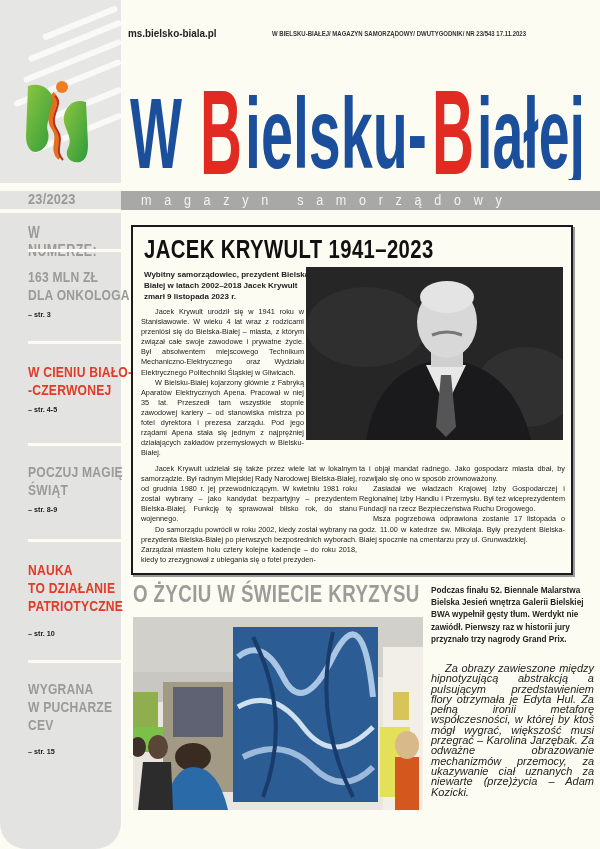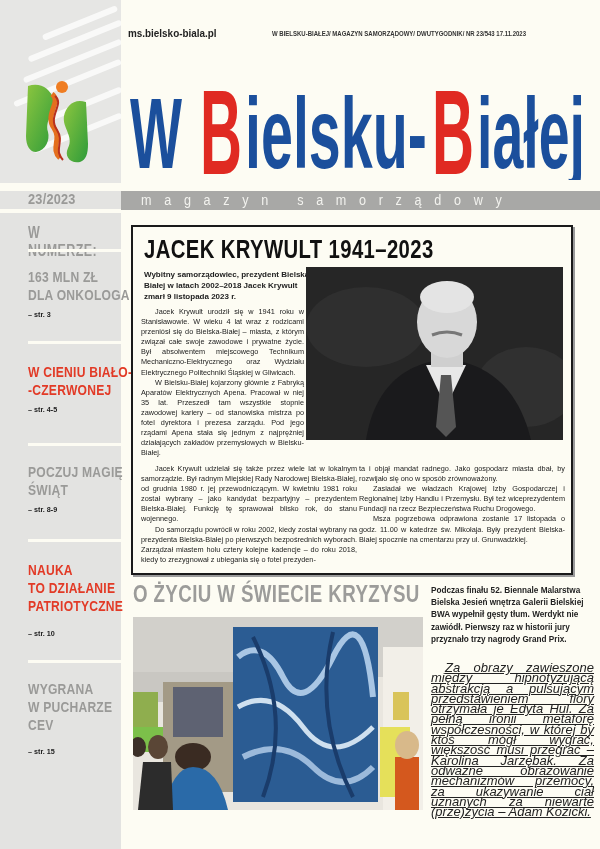--- a/index.html
+++ b/index.html
@@ -1,19 +1,19 @@
 <!DOCTYPE html>
 <html><head>
 <meta charset="utf-8">
 <style>
   * { box-sizing: border-box; margin: 0; padding: 0; }
   html, body { width: 600px; height: 849px; overflow: hidden; background: #fdfcf3; }
   body { position: relative; font-family: "Liberation Sans", sans-serif; color: #1a1a1a; }
 
-  .sidebar { position: absolute; left: 0; top: 0; width: 121px; height: 849px; background: #e3e3e1; }
+  .sidebar { position: absolute; left: 0; top: 0; width: 121px; height: 849px; background: #e3e3e1; border-radius: 26px; }
   .logo-area { position: absolute; left: 0; top: 0; width: 121px; height: 183px; background: #e6e6e4; overflow: hidden; }
   .logo-area .streak { position: absolute; background: rgba(255,255,255,0.75); height: 6px; border-radius: 3px; transform: rotate(-22deg); }
   .logo-svg { position: absolute; left: 22px; top: 78px; width: 70px; height: 90px; }
   .sidebar-gap { position: absolute; left: 0; top: 183px; width: 121px; height: 8px; background: #fdfcf3; }
   .issue { position: absolute; left: 28px; top: 190px; font-family: "Liberation Sans", sans-serif; font-weight: bold; font-size: 15.5px; color: #9a9a98; transform: scaleX(0.82); transform-origin: left; letter-spacing: 0.3px; }
   .issue-sep { position: absolute; left: 0; top: 209px; width: 121px; height: 4px; background: #fdfcf3; }
   .nr-title { position: absolute; left: 28px; top: 224px; font-weight: bold; font-size: 16px; color: #9a9a98; transform: scaleX(0.78); transform-origin: left; letter-spacing: 0.5px; }
   .toc-line { position: absolute; left: 28px; width: 93px; height: 3px; background: #fdfcf3; }
   .toc-title { position: absolute; left: 28px; font-weight: bold; font-size: 15.5px; line-height: 18px; color: #9a9a98; transform: scaleX(0.78); transform-origin: left; white-space: nowrap; letter-spacing: 0.3px; }
   .toc-title.red { color: #e23a26; }
@@ -35,21 +35,21 @@
   .col1 { left: 8px; top: 80px; width: 163px; }
   .col1b { left: 8px; top: 237px; width: 216px; }
   .col2 { left: 226px; top: 237px; width: 206px; }
   .portrait { position: absolute; left: 173px; top: 40px; width: 257px; height: 173px; background: #2a2a2a; overflow: hidden; }
   .portrait svg { width: 100%; height: 100%; }
 
   .h2 { position: absolute; left: 133px; top: 580px; font-weight: bold; font-size: 24px; color: #9c9c9a; white-space: nowrap; transform: scaleX(0.78); transform-origin: left; letter-spacing: 0.5px; }
   .gallery { position: absolute; left: 133px; top: 617px; width: 290px; height: 193px; background: #ddd; overflow: hidden; }
   .gallery svg { width: 100%; height: 100%; }
   .lead2 { position: absolute; left: 431px; top: 585px; width: 166px; font-size: 8.2px; font-weight: bold; line-height: 12.2px; color: #222; }
-  .col3 { position: absolute; left: 431px; top: 663px; width: 163px; font-size: 13px; line-height: 10.3px; color: #222; text-align: justify; text-decoration: underline; }
+  .col3 { position: absolute; left: 431px; top: 663px; width: 163px; font-size: 11px; line-height: 10.3px; color: #222; text-align: justify; }
   .col3 p { text-indent: 14px; }
   .col3 .it { font-style: italic; }
   .cont { font-style: italic; float: right; }
 </style>
 </head>
 <body>
 
 <div class="sidebar">
   <div class="logo-area">
     <div class="streak" style="left:40px;top:20px;width:80px;"></div>

